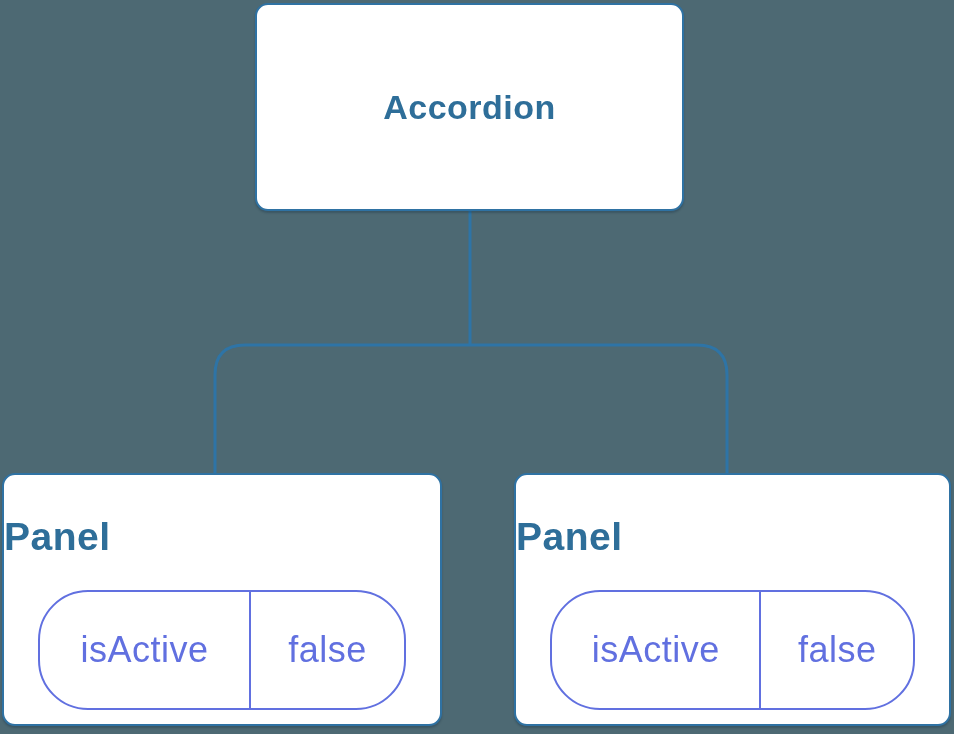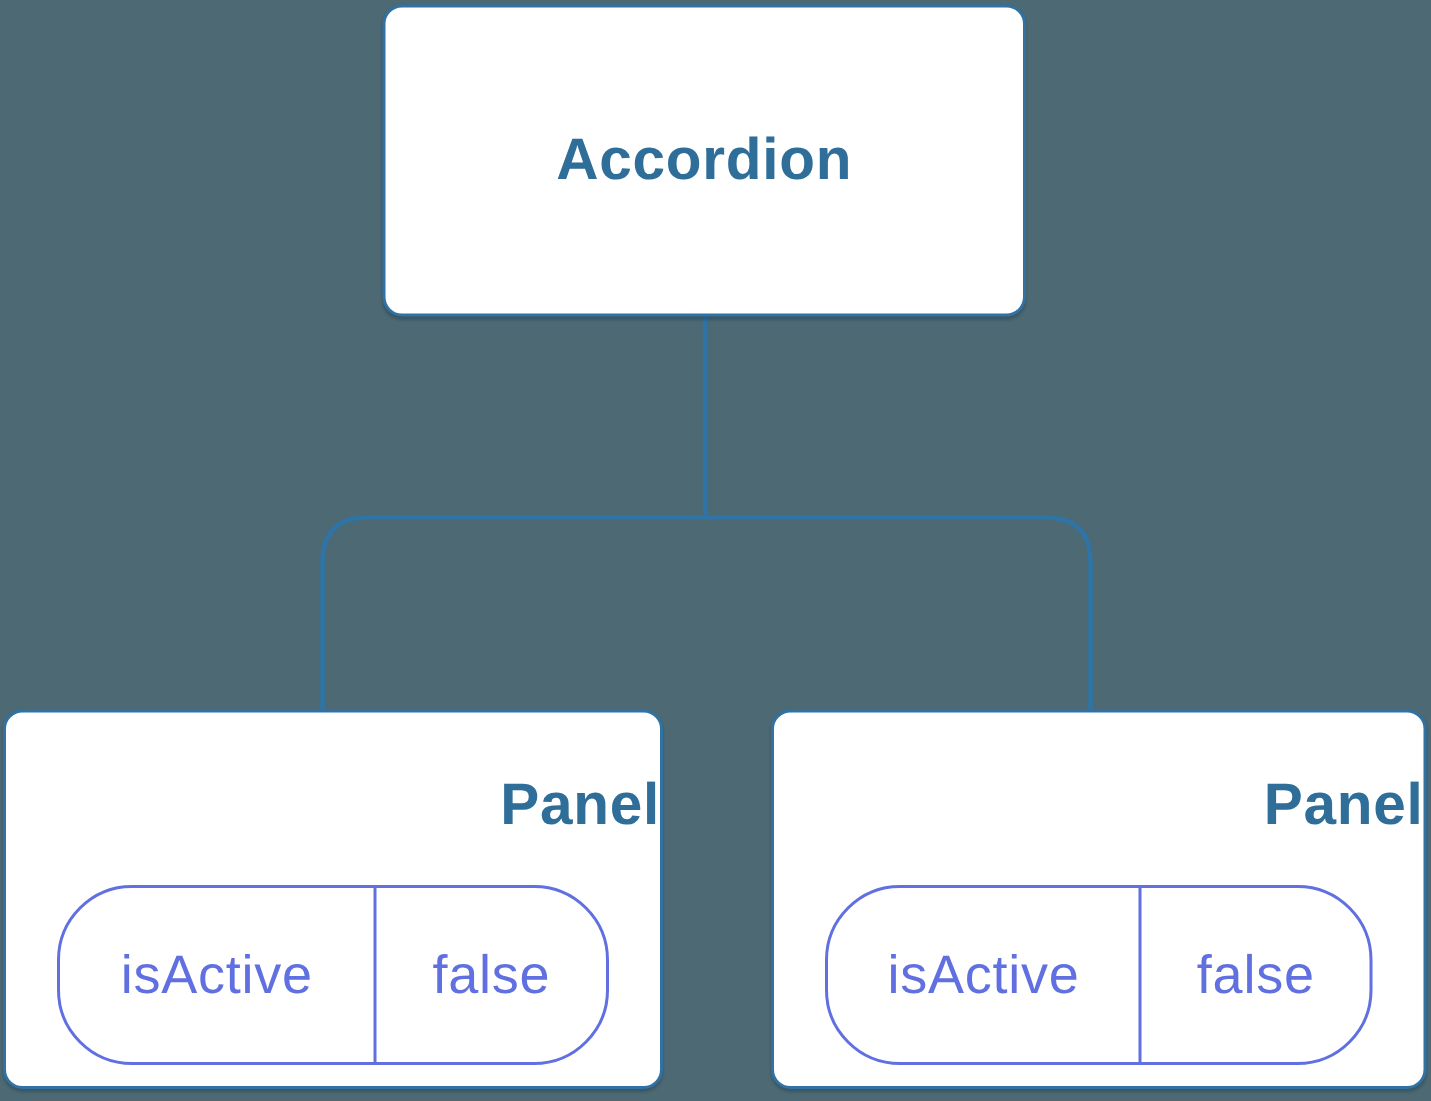--- a/index.html
+++ b/index.html
@@ -31,36 +31,36 @@
     box-shadow:0 2px 2px rgba(15,40,60,0.28);
     z-index:2;
   }
   .node-root{
     left:255px;top:3px;
     width:429px;height:208px;
     display:flex;align-items:center;justify-content:center;
   }
   .node-label{
     color:var(--node-text);
-    font-size:39px;
+    font-size:34px;
     font-weight:600;
     letter-spacing:0.5px;
   }
   .panel{
     left:2px;top:473px;
     width:440px;height:253px;
   }
   .panel-right{
     left:514px;
     width:437px;
   }
   .panel-title{
     position:absolute;
     top:40px;left:0;right:0;
-    text-align:right;
+    text-align:left;
     color:var(--node-text);
     font-size:39px;
     font-weight:600;
     letter-spacing:0.5px;
   }
   .pill{
     position:absolute;
     top:115px;left:34px;right:34px;
     height:120px;
     border:2px solid var(--pill);

